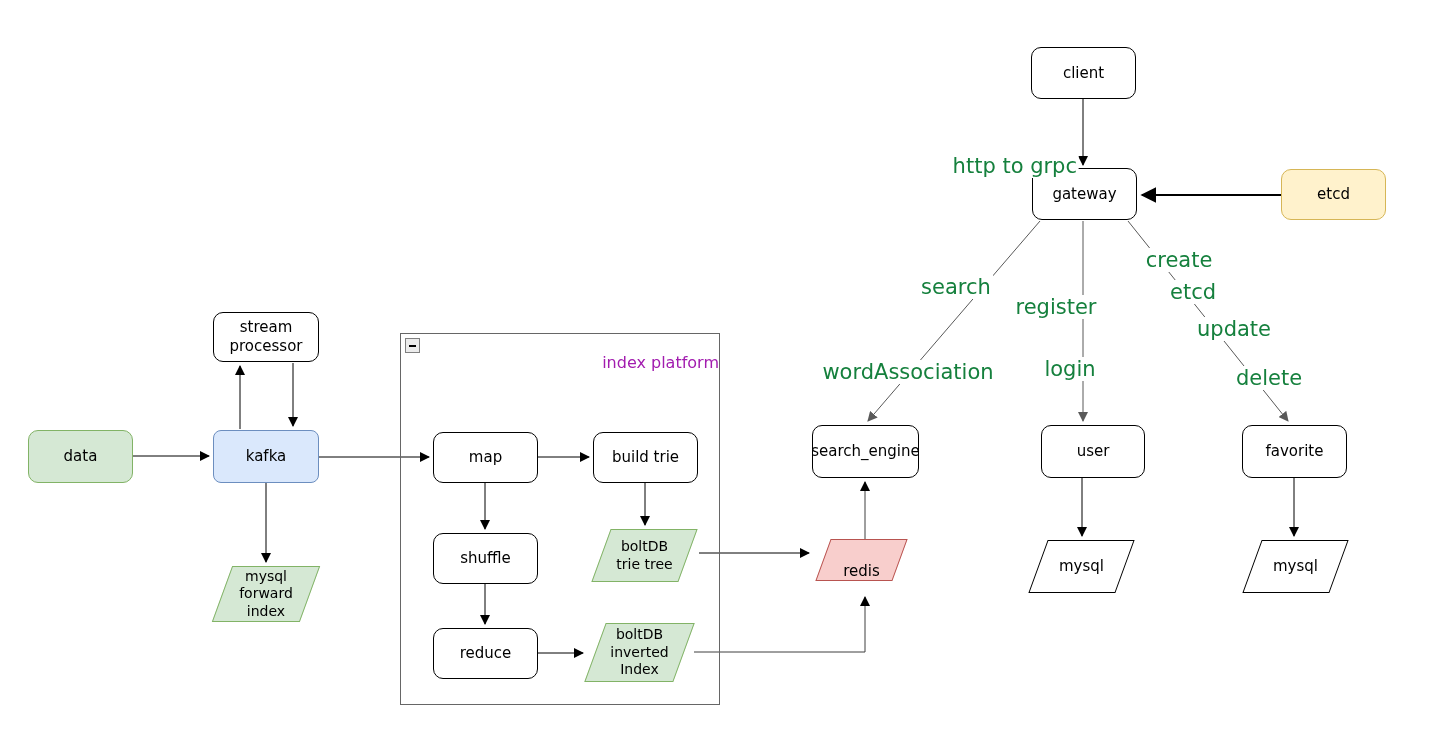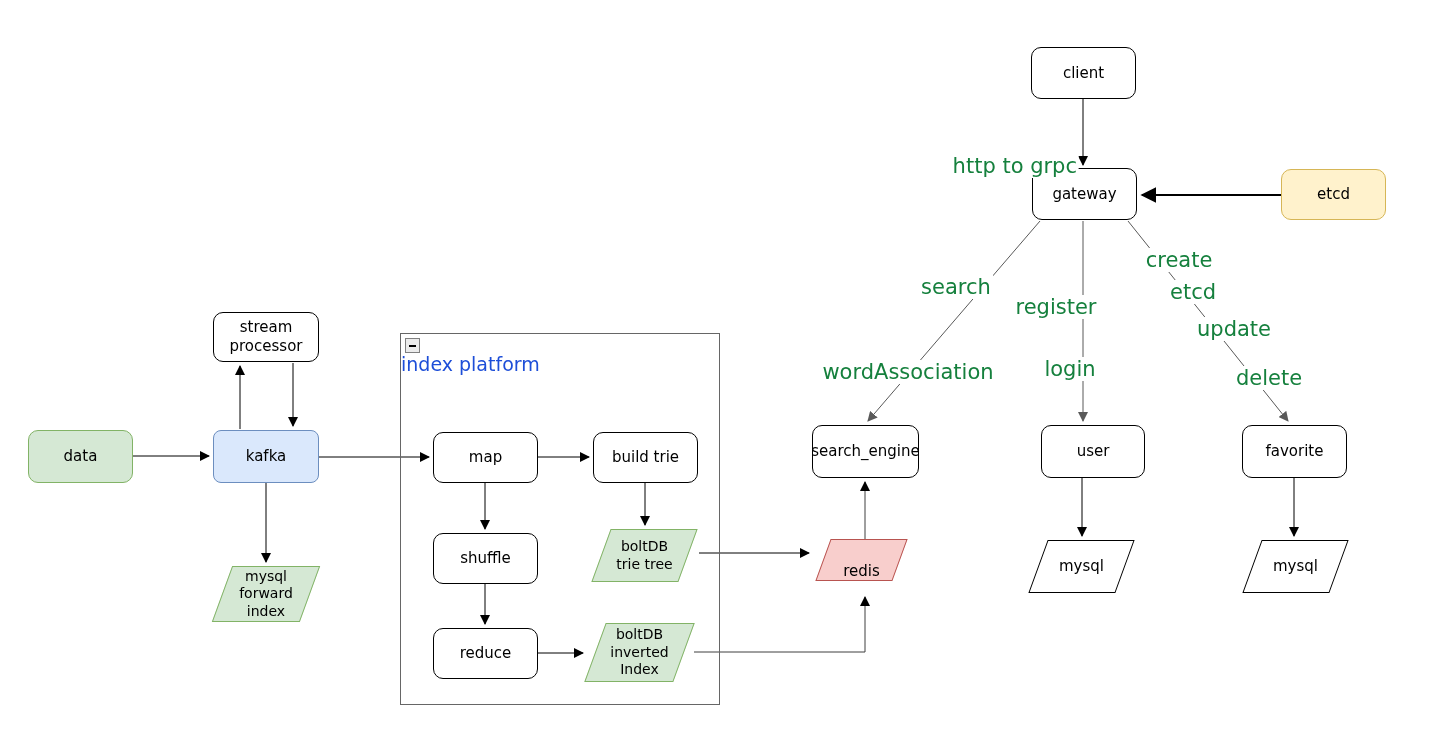--- a/index.html
+++ b/index.html
@@ -28,22 +28,22 @@
   .para.green .para-bg { background:#d5e8d4; border-color:#82b366; }
   .para.red   .para-bg { background:#f8cecc; border-color:#b85450; }
   .label { position:relative; white-space:pre-line; line-height:1.25; z-index:1; }
   .small { font-size:14px; line-height:1.2; }
 
   #index-platform {
     position:absolute; left:400px; top:333px; width:320px; height:372px;
     border:1px solid #666; background:transparent; z-index:1;
   }
   #index-platform .title {
-    position:absolute; top:19px; left:0; right:0; text-align:left;
-    font-size:19px; color:#1d4ed8;
+    position:absolute; top:19px; left:0; right:0; text-align:right;
+    font-size:16px; color:#a21caf;
   }
   .collapse-btn {
     position:absolute; left:4px; top:4px; width:15px; height:15px;
     background:#ececec; border:1px solid #808080;
     display:flex; align-items:center; justify-content:center;
   }
   .collapse-btn .minus { width:7px; height:2px; background:#000; }
 
   .edge-label {
     position:absolute; transform:translate(-50%,-50%);

